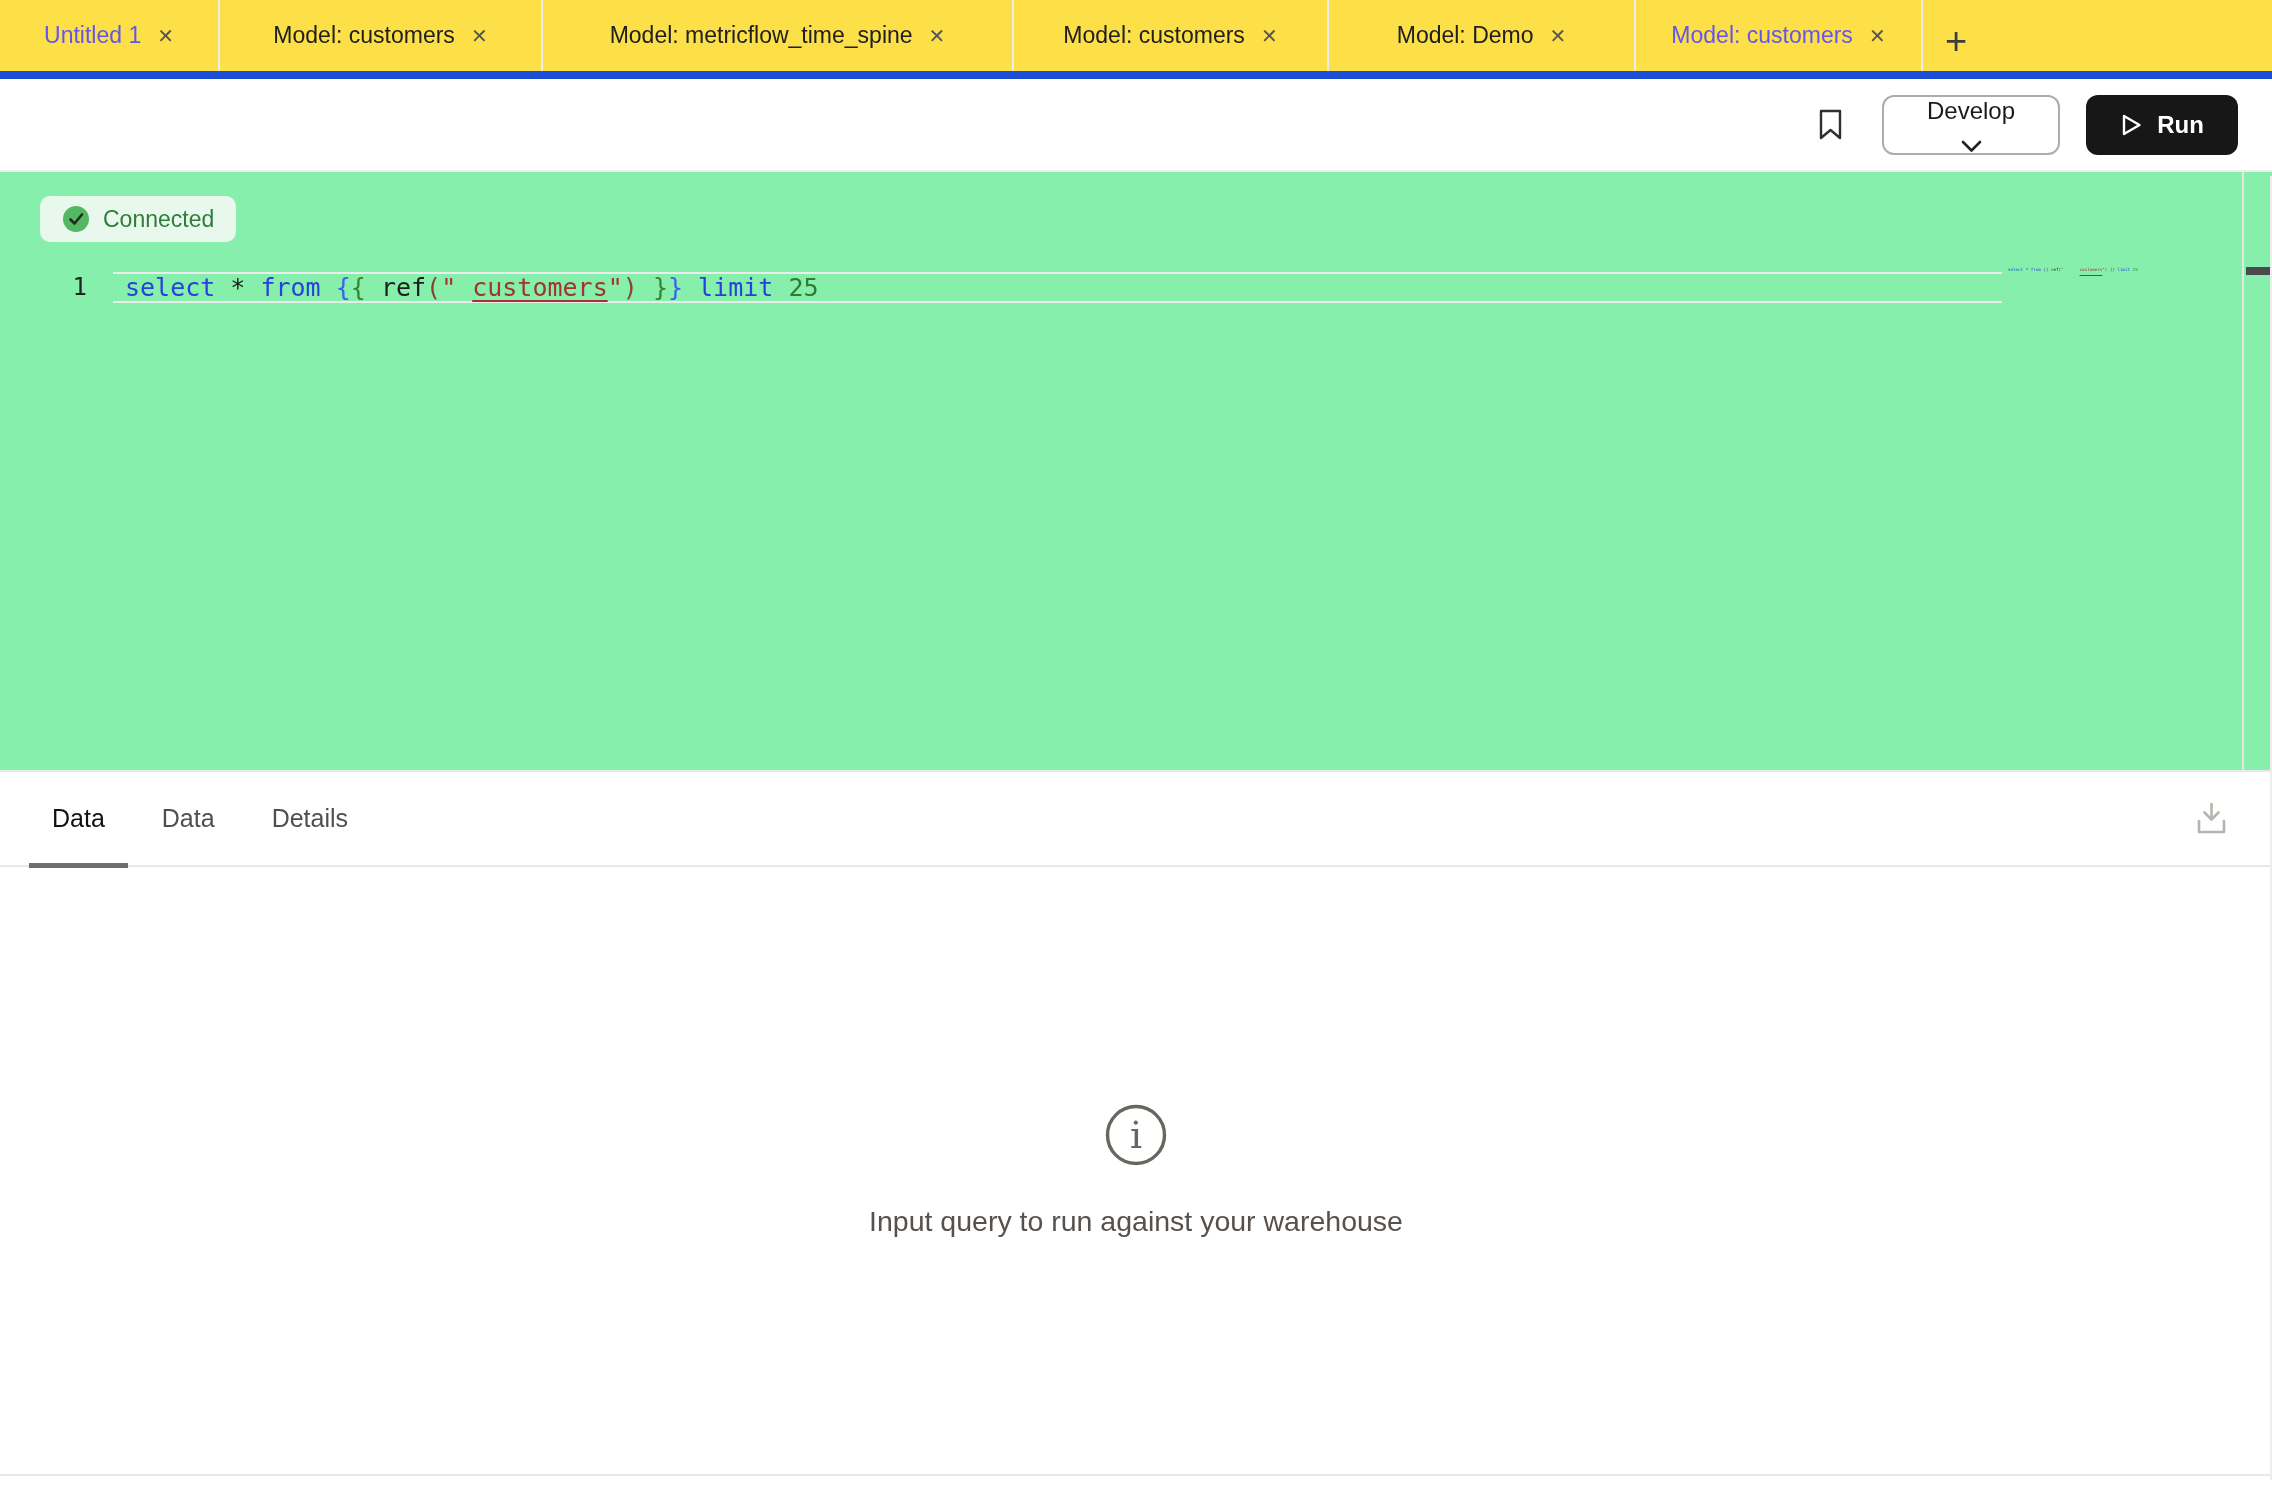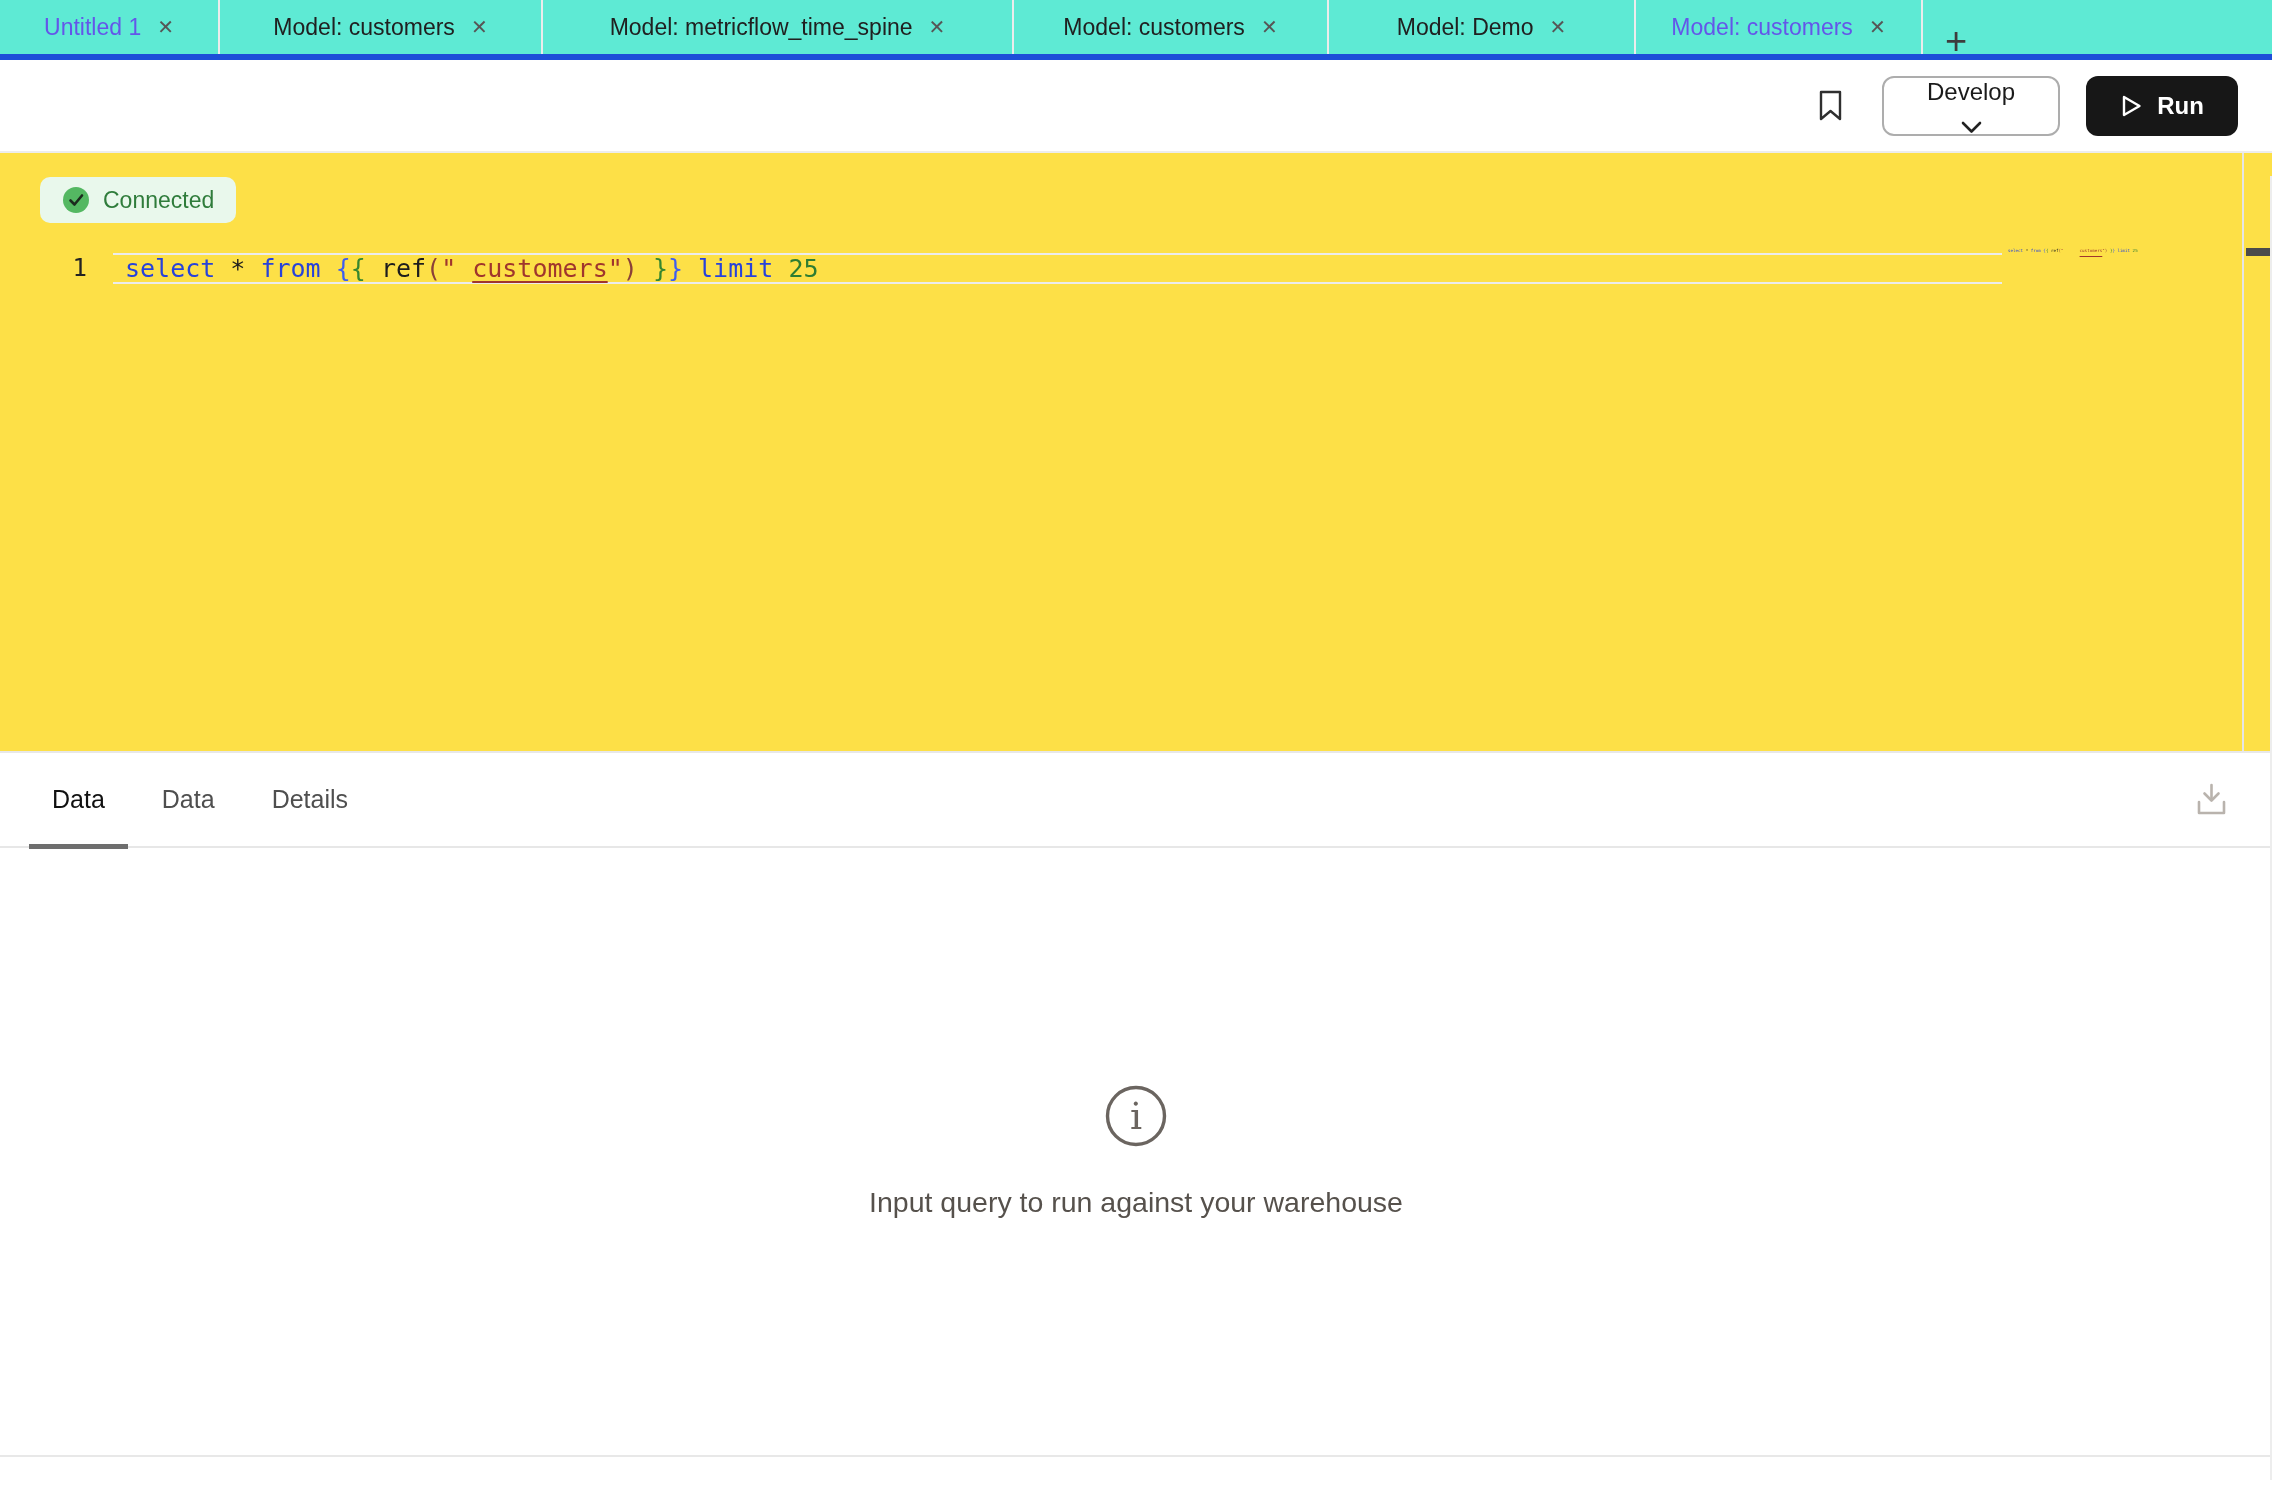--- a/index.html
+++ b/index.html
@@ -9,23 +9,23 @@
     width: 2272px; height: 1486px;
     background: #ffffff;
     font-family: "Liberation Sans", sans-serif;
     color: #202020;
     overflow: hidden;
   }
 
   
   .tabbar {
     display: flex; align-items: stretch;
-    height: 60px;
-    border-bottom: 6px solid #1d4ed8;
-    background: #5eead4;
+    height: 79px;
+    border-bottom: 8px solid #1d4ed8;
+    background: #fde047;
   }
   .tab {
     display: flex; align-items: center; justify-content: center;
     gap: 16px;
     border-right: 2px solid #ececec;
     font-size: 23px;
     color: #202020;
     cursor: pointer;
     white-space: nowrap;
   }
@@ -74,21 +74,21 @@
     font-size: 24px; font-weight: 600;
     font-family: "Liberation Sans", sans-serif;
     cursor: pointer;
   }
 
   
   .editor {
     position: relative;
     height: 600px;
     border-bottom: 2px solid #e8e8e8;
-    background: #fde047;
+    background: #86efac;
   }
   .status-row {
     position: absolute; top: 24px; left: 40px;
     display: flex; align-items: center; gap: 30px;
   }
   .badge-connected {
     display: flex; align-items: center; gap: 13px;
     height: 46px; padding: 0 22px;
     background: #e9f8ec; border-radius: 10px;
     font-size: 23px; color: #2f7c3b; font-weight: 500;

